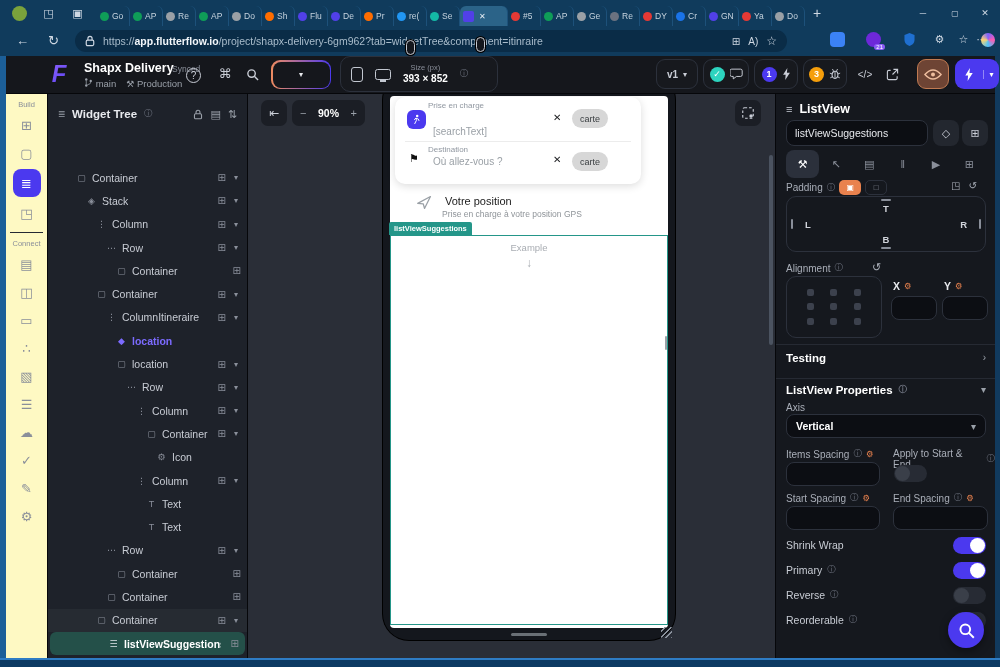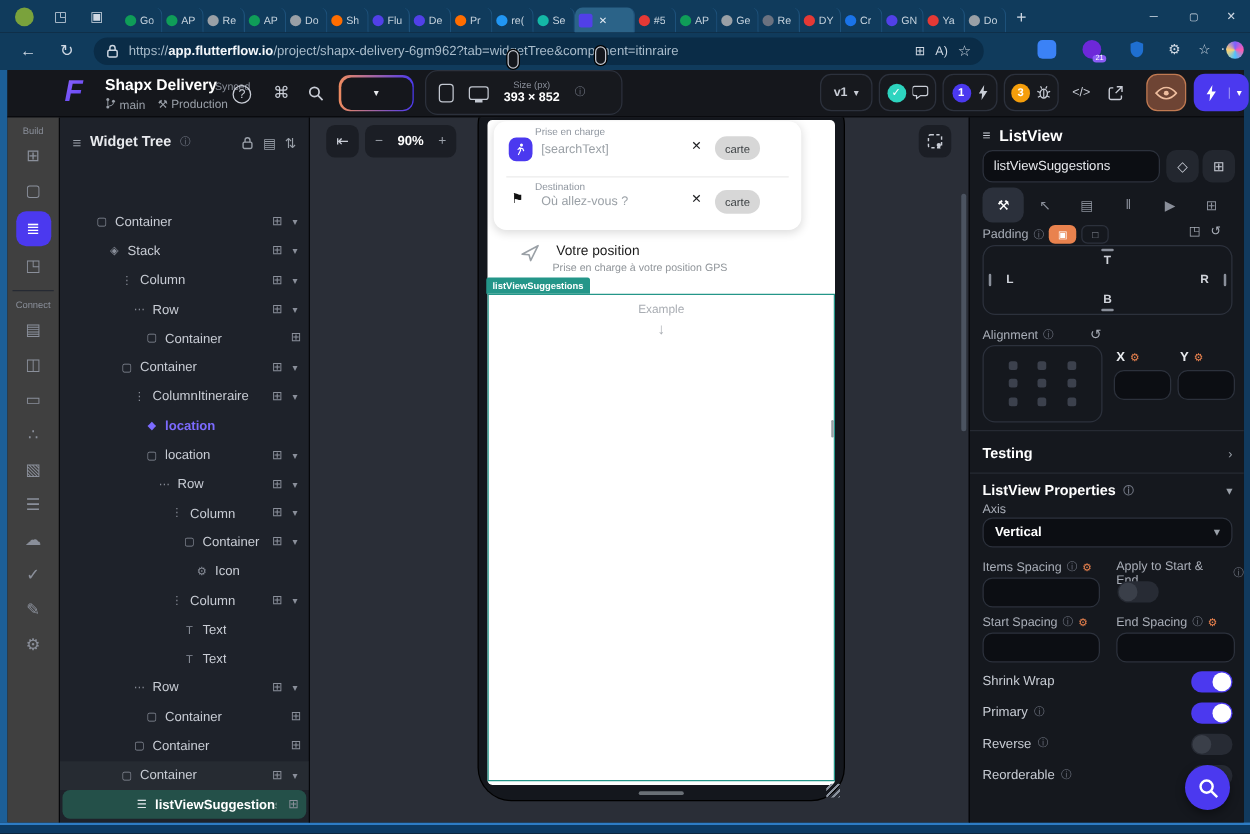--- a/index.html
+++ b/index.html
@@ -54,21 +54,21 @@
   .sizetxt .l1{font-size:7.5px;color:#8a8f9a}
   .sizetxt .l2{font-size:10px;font-weight:bold;color:#fff}
   .hdr-pill{position:absolute;top:3px;height:30px;border:1px solid #2c313c;border-radius:9px;display:flex;align-items:center;justify-content:center;gap:5px;background:#17191e;color:#c9cdd6}
   .numcirc{width:15px;height:15px;border-radius:50%;color:#fff;font-size:9px;display:flex;align-items:center;justify-content:center;font-weight:bold}
   .eyebtn{position:absolute;left:911px;top:3px;width:32px;height:30px;background:#6e4434;border:1px solid #c07a52;border-radius:9px;display:flex;align-items:center;justify-content:center}
   .runbtn{position:absolute;left:949px;top:3px;width:44px;height:30px;background:#4b39ef;border-radius:9px;display:flex;align-items:center;color:#fff}
   .runbtn .bolt{flex:1;display:flex;justify-content:center}
   .runbtn .dd{width:16px;border-left:1px solid rgba(255,255,255,.4);font-size:8px;display:flex;justify-content:center}
 
   
-  .rail{position:absolute;left:6px;top:94px;width:42px;height:564px;background:#404040;border-right:1px solid #06070a}
+  .rail{position:absolute;left:6px;top:94px;width:42px;height:564px;background:#fef9c3;border-right:1px solid #06070a}
   .rail-label{font-size:7.5px;color:#8a8f9a;text-align:center;margin:6px 0 2px}
   .rail-icon{width:28px;height:24px;margin:4px auto 0;display:flex;align-items:center;justify-content:center;color:#8a8f9a;font-size:13px;border-radius:8px}
   .rail-icon.active{background:#4b39ef;color:#fff;height:28px}
   .rail-sep{height:1px;background:#262a33;margin:7px 4px 0}
 
   
   .treepanel{position:absolute;left:48px;top:94px;width:200px;height:564px;background:#1e222a;border-right:1px solid #06070a;overflow:hidden}
   .tp-head{position:absolute;left:0;top:0;width:100%;height:40px;display:flex;align-items:center;padding:0 10px;gap:7px}
   .tp-title{font-size:11.5px;font-weight:bold;color:#e8eaee}
   .tp-ic{color:#9aa0a9;font-size:11px}
@@ -131,21 +131,21 @@
   .segbtn.on{background:#e9824e;color:#fff}
   .segbtn.off{color:#8a8f9a;border:1px solid #2c313c}
   .padbox{position:absolute;left:10px;top:102px;width:200px;height:56px;border:1px solid #2c313c;border-radius:10px}
   .padl{position:absolute;font-size:9.5px;font-weight:bold;color:#d0d3da}
   .padbar{position:absolute;background:#8a8f9a;border-radius:1px}
   .alignbox{position:absolute;left:10px;top:182px;width:96px;height:62px;border:1px solid #2c313c;border-radius:10px;display:grid;grid-template-columns:repeat(3,1fr);place-items:center;padding:8px 12px}
   .dot{width:7px;height:7px;border-radius:2px;background:#3c414d}
   .xy{position:absolute;font-size:10.5px;font-weight:bold;color:#e8eaee;display:flex;gap:4px;align-items:center}
   .minin{position:absolute;height:24px;background:#0c0e13;border:1px solid #2c313c;border-radius:8px}
   .divl{position:absolute;left:0;width:100%;height:1px;background:#262a33}
-  .secrow{position:absolute;left:10px;width:200px;display:flex;align-items:center}
+  .secrow{position:absolute;left:10px;width:200px;display:flex;align-items:flex-start}
   .secrow .t{font-size:11.5px;font-weight:bold;color:#fff;display:flex;gap:6px;align-items:center}
   .secrow .sp{flex:1}
   .chev{color:#9aa0a9;font-size:10px}
   .ddown{position:absolute;left:10px;top:320px;width:200px;height:24px;background:#0c0e13;border:1px solid #2c313c;border-radius:8px;display:flex;align-items:center;padding:0 9px}
   .ddown .v{font-size:10.5px;font-weight:bold;color:#fff;flex:1}
   .sw{width:33px;height:17px;border-radius:9px;background:#272b34;position:relative;flex:0 0 auto}
   .sw:after{content:"";position:absolute;width:15px;height:15px;border-radius:50%;background:#3a3f49;left:1px;top:1px}
   .sw.on{background:#4b39ef}
   .sw.on:after{background:#fff;left:auto;right:1px}
   .tgrow{position:absolute;left:10px;width:200px;height:22px;display:flex;align-items:center;gap:5px}
@@ -552,21 +552,21 @@
   <div class="phone">
     <div class="screen">
       <div class="card">
         <span class="fldlab" style="left:33px;top:4px">Prise en charge</span>
         <span class="pickup-ic">
             <svg width="11" height="11" viewBox="0 0 16 16">
               <circle cx="9" cy="3" r="1.8" fill="#fff"></circle>
               <path d="M5.5 14 L8 9 L7 6.2 L10.5 7.2 L11.5 9.5 M7 6.2 L5 8" stroke="#fff" fill="none" stroke-width="1.4" stroke-linecap="round"></path>
             </svg>
           </span>
-        <span class="fldval" style="left:38px;top:17px">[searchText]</span>
+        <span class="fldval" style="left:38px;top:29px">[searchText]</span>
         <span class="xicon" style="top:15px">✕</span>
         <span class="cartepill" style="top:12px">carte</span>
         <div class="carddiv"></div>
         <span class="fldlab" style="left:33px;top:48px">Destination</span>
         <span style="position:absolute;left:14px;top:55px;font-size:11px;color:#111">⚑</span>
         <span class="fldval" style="left:38px;top:59px">Où allez-vous ?</span>
         <span class="xicon" style="top:57px">✕</span>
         <span class="cartepill" style="top:55px">carte</span>
       </div>
       <span style="position:absolute;left:26px;top:98px">

